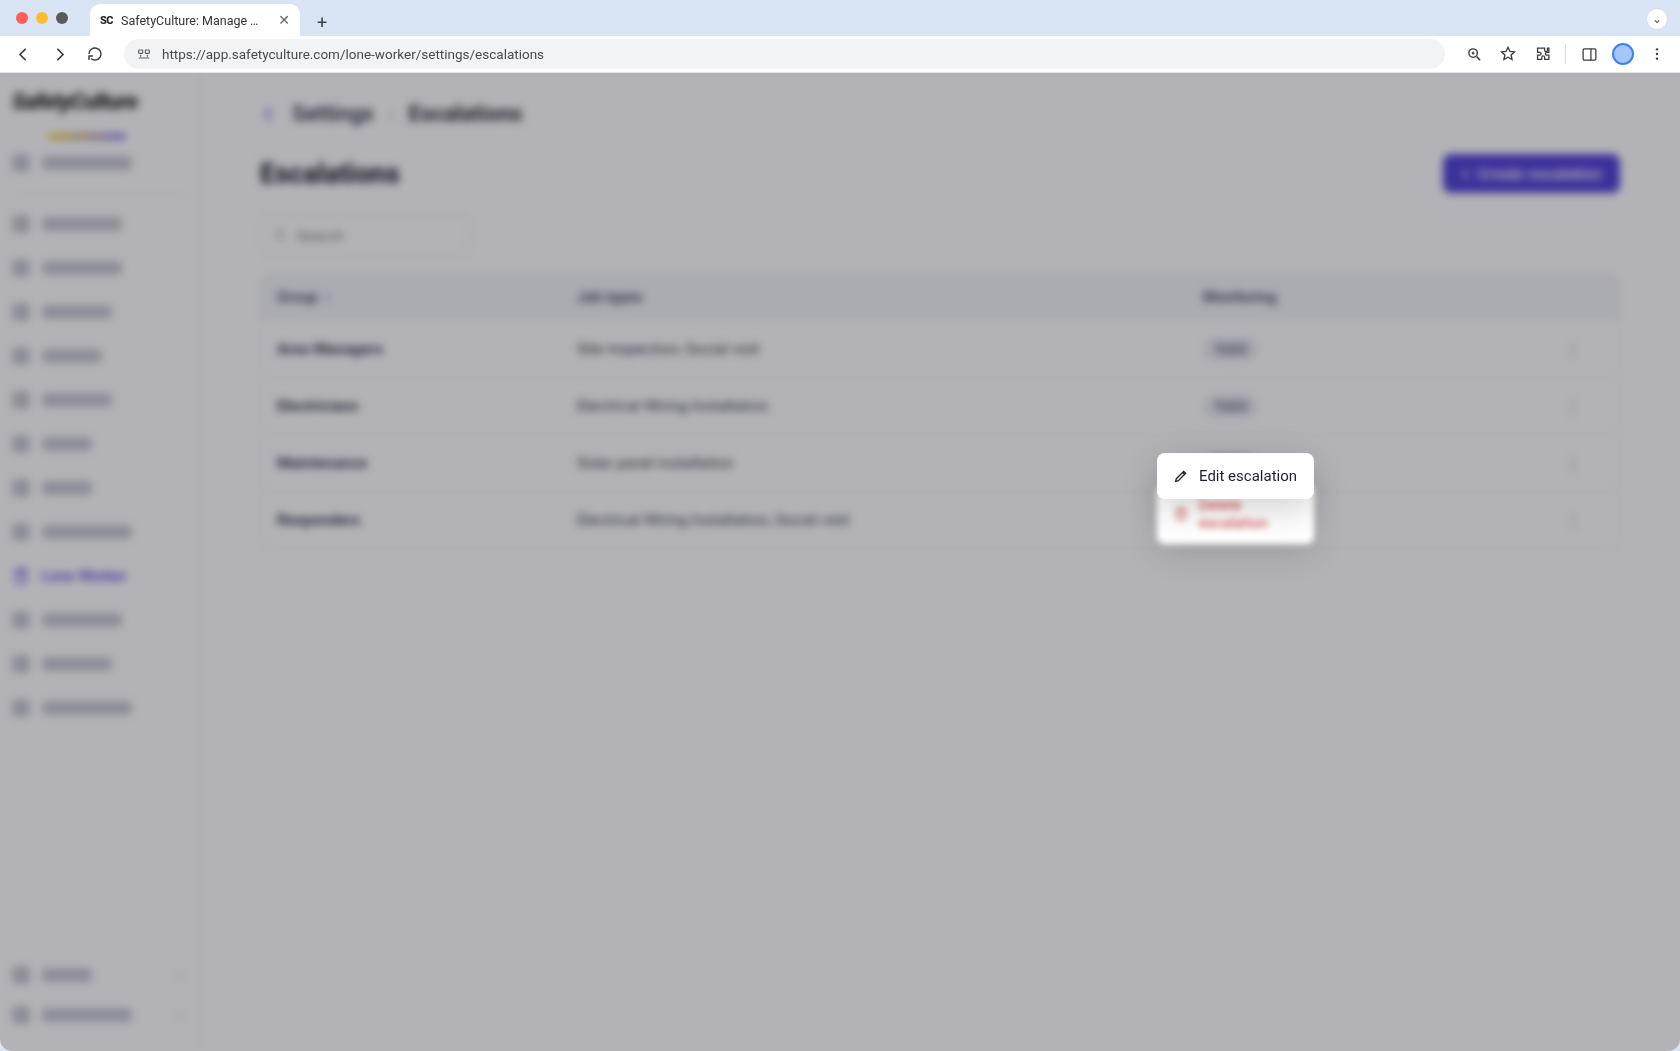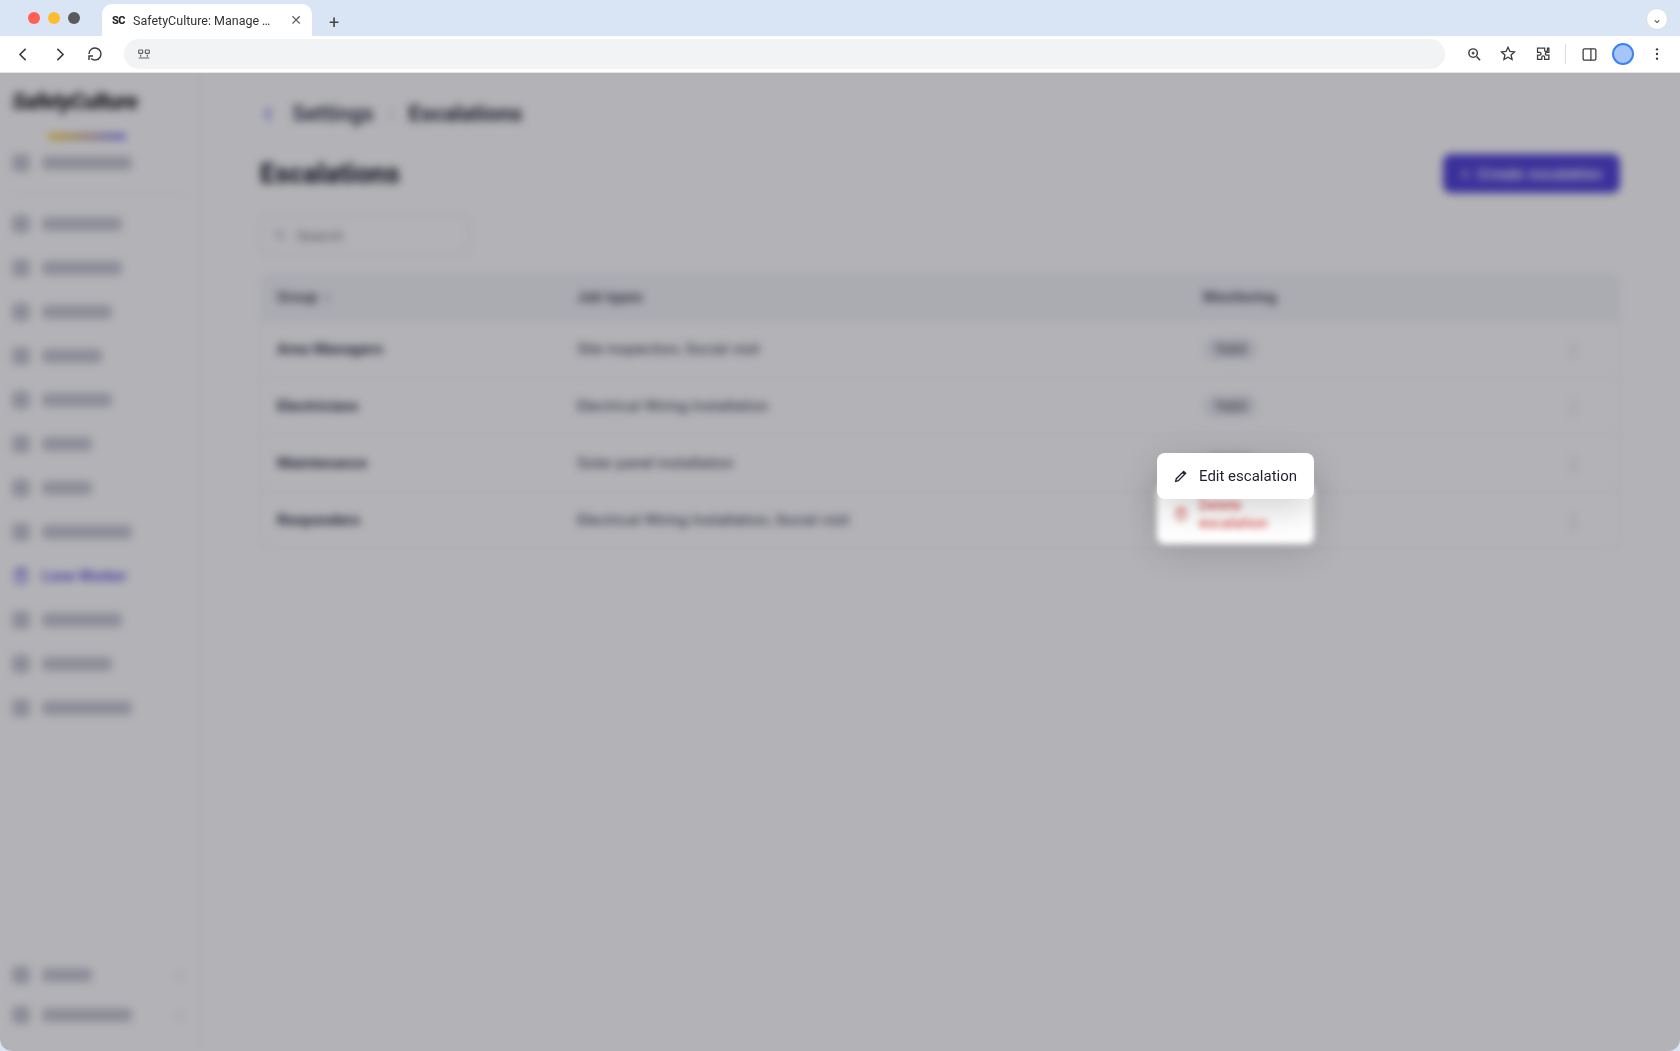--- a/index.html
+++ b/index.html
@@ -1,21 +1,21 @@
 <!DOCTYPE html>
 <html><head>
 <meta charset="utf-8">
 <style>
   * { box-sizing: border-box; margin: 0; padding: 0; }
   html, body { width: 1680px; height: 1051px; overflow: hidden; font-family: -apple-system, BlinkMacSystemFont, "Segoe UI", Roboto, sans-serif; }
   body { background: #d9e4f5; border-radius: 12px; }
 
   
   .browser-chrome { width: 100%; }
-  .tab-strip { height: 36px; background: #d9e4f5; display: flex; align-items: flex-end; padding: 0 20px; position: relative; }
+  .tab-strip { height: 36px; background: #d9e4f5; display: flex; align-items: flex-end; padding: 0 8px; position: relative; }
   .traffic-lights { display: flex; gap: 8px; align-items: center; height: 100%; padding-left: 8px; padding-right: 12px; }
   .traffic-light { width: 12px; height: 12px; border-radius: 50%; }
   .tl-red { background: #ff5f57; }
   .tl-yellow { background: #febc2e; }
   .tl-green { background: #5a5a5a; }
   .tab { background: #fff; height: 32px; border-radius: 10px 10px 0 0; display: flex; align-items: center; padding: 0 10px; margin-left: 10px; min-width: 210px; gap: 8px; position: relative; }
   .tab .favicon { font-weight: 800; font-size: 11px; letter-spacing: -0.5px; color: #222; }
   .tab .title { font-size: 12.5px; color: #333; white-space: nowrap; overflow: hidden; text-overflow: ellipsis; max-width: 140px; }
   .tab .close-x { font-size: 14px; color: #666; margin-left: auto; }
   .new-tab { width: 28px; height: 28px; display: flex; align-items: center; justify-content: center; font-size: 18px; color: #444; margin-left: 8px; border-radius: 50%; }
@@ -115,20 +115,21 @@
         </svg>
     </div>
     <div class="addr-bar">
       <span class="addr-icon">
         <svg width="16" height="16" viewBox="0 0 24 24" fill="none" stroke="#5f6368" stroke-width="1.8">
             <rect x="4" y="6" width="6" height="5" rx="1"></rect>
             <rect x="14" y="6" width="6" height="5" rx="1"></rect>
             <path d="M7 13v3M17 13v3M4 18h16"></path>
           </svg>
       </span>
+      <span class="addr-url">https://app.safetyculture.com/lone-worker/settings/escalations</span>
     </div>
     <div class="tb-right">
       <div class="tb-btn">
         <svg width="17" height="17" viewBox="0 0 24 24" fill="none" stroke="#3c3c3c" stroke-width="2">
             <circle cx="10" cy="10" r="6"></circle>
             <path d="M20 20l-5-5M8 10h4M10 8v4"></path>
           </svg>
       </div>
       <div class="tb-btn">
         <svg width="18" height="18" viewBox="0 0 24 24" fill="none" stroke="#3c3c3c" stroke-width="1.8">

